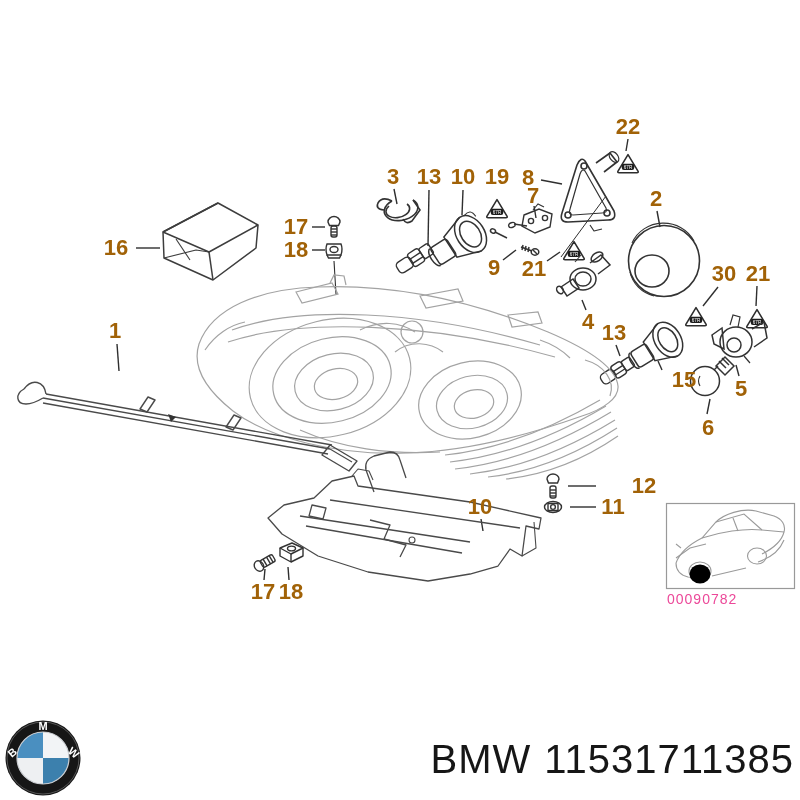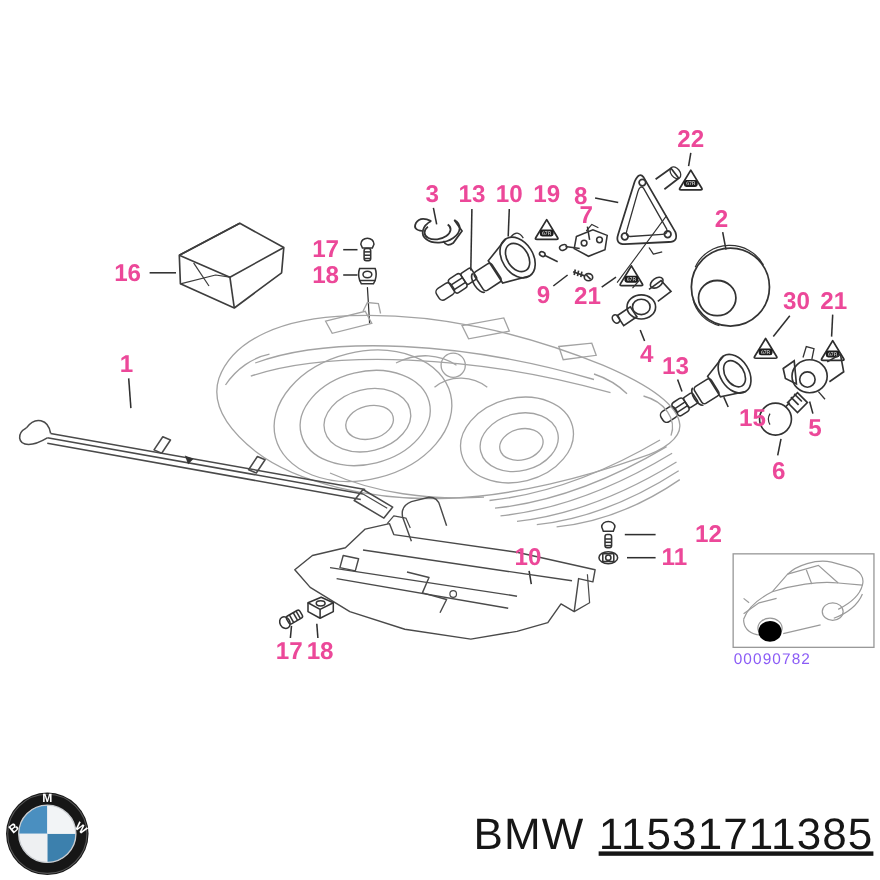--- a/index.html
+++ b/index.html
@@ -1,25 +1,25 @@
 <!DOCTYPE html>
 <html><head>
 <meta charset="utf-8">
 <style>
   html,body{margin:0;padding:0;background:#fff;}
   .stage{position:relative;width:800px;height:800px;background:#fff;overflow:hidden;
          font-family:"Liberation Sans",sans-serif;}
   .art{position:absolute;left:0;top:0;}
   .callout{position:absolute;transform:translate(-50%,-50%);
-           font:bold 22px "Liberation Sans",sans-serif;color:#ec4899;white-space:nowrap;}
+           font:bold 22px "Liberation Sans",sans-serif;color:#a16207;white-space:nowrap;}
   .inset-code{position:absolute;left:667px;top:591px;
-              font:14px "Liberation Sans",sans-serif;color:#8b5cf6;letter-spacing:1px;}
+              font:14px "Liberation Sans",sans-serif;color:#ec4899;letter-spacing:1px;}
   .footer-text{position:absolute;right:6px;top:737px;
                font:40px "Liberation Sans",sans-serif;color:#161616;letter-spacing:1px;}
-  .footer-text .num{margin-left:13px;text-decoration:underline;}
+  .footer-text .num{margin-left:13px;}
 </style>
 </head>
 <body>
 
 <div class="stage">
 
 <svg class="art" width="800" height="800" viewBox="0 0 800 800">
   <defs>
     <symbol id="tri" viewBox="0 0 26 23">
       <path d="M13 2.5 L23.8 20.3 Q24.8 22 22.6 22 L3.4 22 Q1.2 22 2.2 20.3 Z" fill="#fff" stroke="#2d2d2d" stroke-width="1.7" stroke-linejoin="round"></path>

